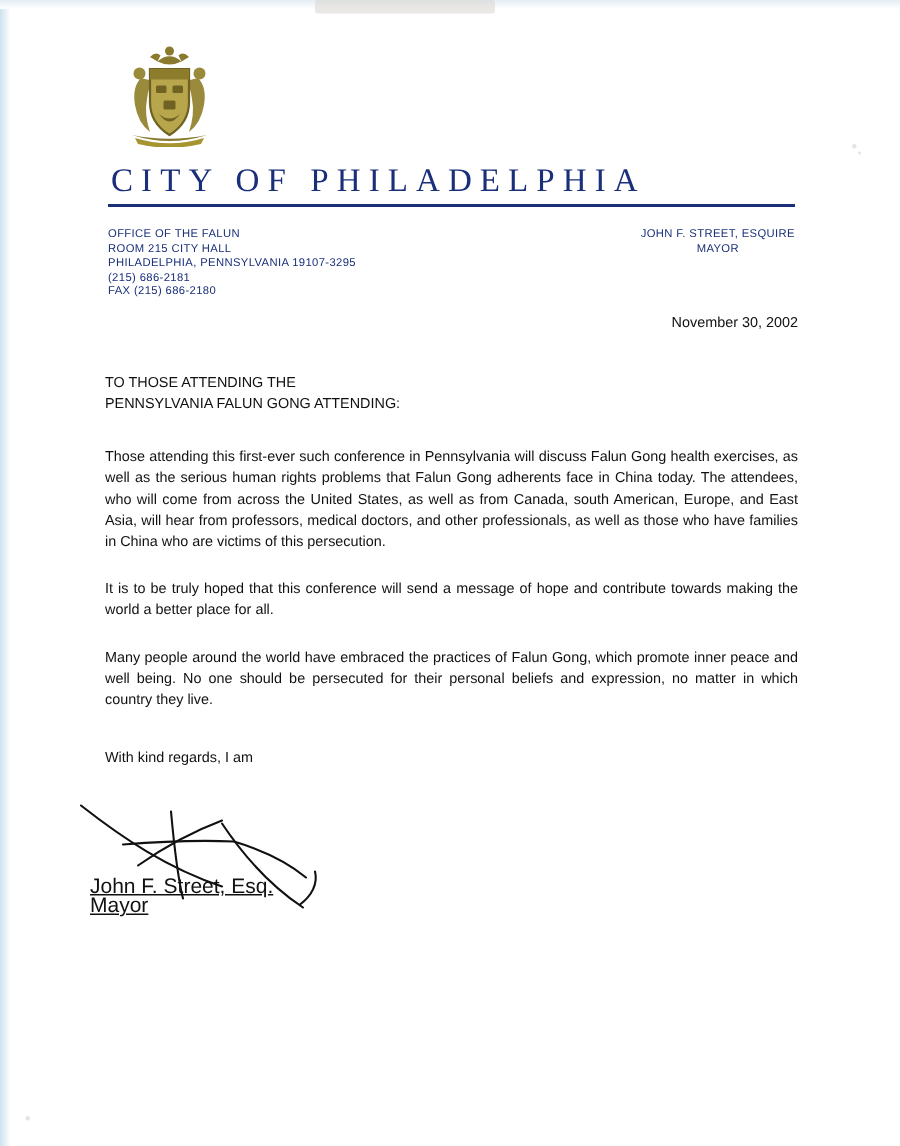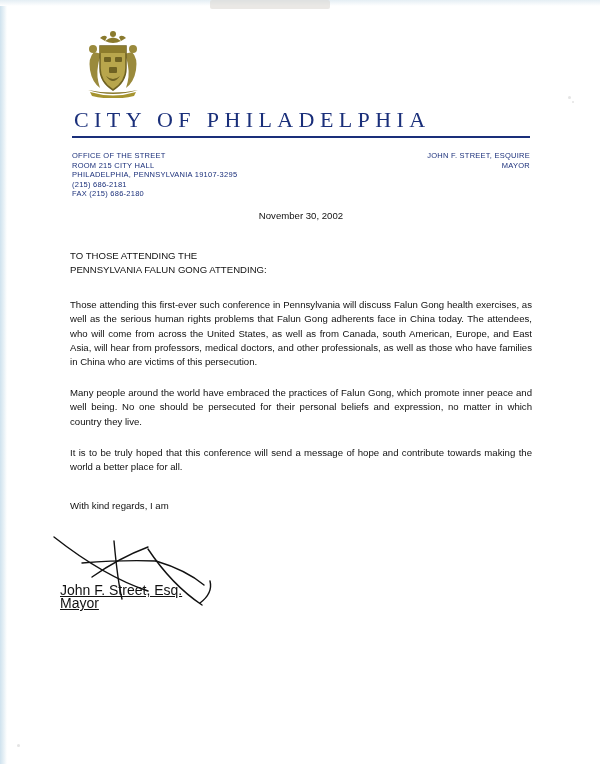--- a/index.html
+++ b/index.html
@@ -96,38 +96,38 @@
     color: #1a2f7a;
     letter-spacing: .25px;
   }
   .mayor-block {
     position: absolute;
     right: 70px;
     top: 151px;
     font-size: 7.5px;
     line-height: 10px;
     color: #1a2f7a;
-    text-align: right;
+    text-align: center;
     letter-spacing: .25px;
   }
 
   
   .letter {
     position: absolute;
     left: 70px;
     top: 209px;
     width: 462px;
     font-size: 9.6px;
     line-height: 14.2px;
     color: #111111;
     text-align: justify;
   }
   .letter .date {
     margin: 0 0 26px 0;
-    text-align: center;
+    text-align: right;
   }
   .letter .salutation {
     margin: 0 0 22px 0;
     text-align: left;
     line-height: 13.5px;
   }
   .letter p.para {
     margin: 0 0 17px 0;
   }
   .letter .closing {
@@ -193,43 +193,43 @@
 
       <path d="M10 62 q25 8 50 0 q-25 5 -50 0 z" fill="#8a7a2e"></path>
       <path d="M12 64 q23 7 46 0 l-2 4 q-21 5 -42 0 z" fill="#a6942f"></path>
     </svg>
   </div>
 
   <div class="city-title">CITY OF PHILADELPHIA</div>
   <div class="rule"></div>
 
   <div class="addr">
-    <div>OFFICE OF THE STREET</div>
+    <div>OFFICE OF THE FALUN</div>
     <div>ROOM 215 CITY HALL</div>
     <div>PHILADELPHIA, PENNSYLVANIA 19107-3295</div>
     <div>(215) 686-2181</div>
     <div>FAX (215) 686-2180</div>
   </div>
 
   <div class="mayor-block">
     <div>JOHN F. STREET, ESQUIRE</div>
     <div>MAYOR</div>
   </div>
 
   <div class="letter">
     <p class="date">November 30, 2002</p>
 
     <div class="salutation">
       <div>TO THOSE ATTENDING THE</div>
       <div>PENNSYLVANIA FALUN GONG ATTENDING:</div>
     </div>
 
     <p class="para">Those attending this first-ever such conference in Pennsylvania will discuss Falun Gong health exercises, as well as the serious human rights problems that Falun Gong adherents face in China today.  The attendees, who will come from across the United States, as well as from Canada, south American, Europe, and East Asia, will hear from professors, medical doctors, and other professionals, as well as those who have families in China who are victims of this persecution.</p>
+    <p class="para">It is to be truly hoped that this conference will send a message of hope and contribute towards making the world a better place for all.</p>
     <p class="para">Many people around the world have embraced the practices of Falun Gong, which promote inner peace and well being.  No one should be persecuted for their personal beliefs and expression, no matter in which country they live.</p>
-    <p class="para">It is to be truly hoped that this conference will send a message of hope and contribute towards making the world a better place for all.</p>
 
     <p class="closing">With kind regards, I am</p>
   </div>
 
   <div class="signature">
     <svg viewBox="0 0 200 86" width="200" height="86" aria-hidden="true">
       <g fill="none" stroke="#111111" stroke-width="1.4" stroke-linecap="round">
         <path d="M2 4 C 30 26, 60 46, 96 58"></path>
         <path d="M40 44 C 60 30, 80 20, 96 14"></path>
         <path d="M30 30 C 55 28, 80 27, 104 28"></path>

